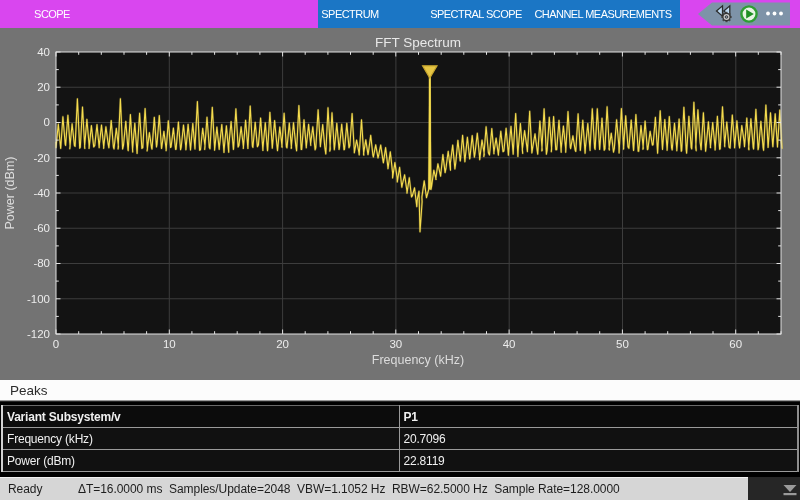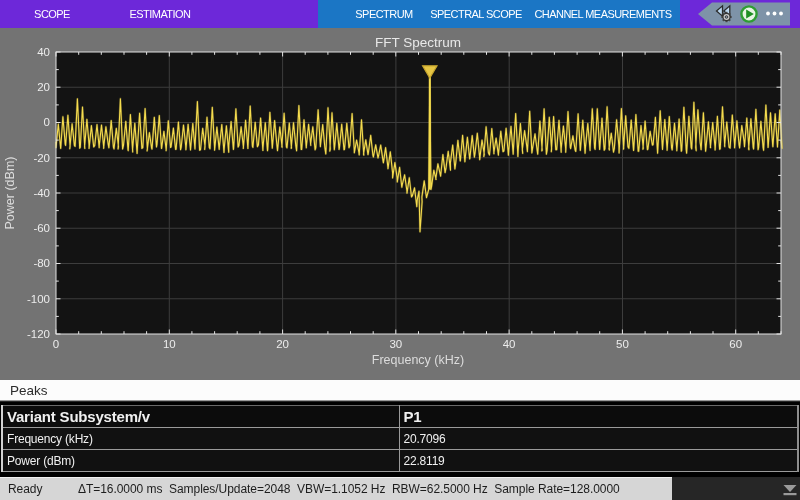--- a/index.html
+++ b/index.html
@@ -1,46 +1,45 @@
 <!DOCTYPE html>
 <html><head><meta charset="utf-8"><style>
 * { margin:0; padding:0; box-sizing:border-box; }
 html,body { width:800px; height:500px; overflow:hidden; background:#262626;
   font-family:"Liberation Sans", sans-serif; }
-#tabbar { position:absolute; left:0; top:0; width:800px; height:28px; background:#6d28d9; }
+#tabbar { position:absolute; left:0; top:0; width:800px; height:28px; background:#d946ef; }
 #tabsel { position:absolute; left:318px; top:0; width:362px; height:28px; background:#1b76c5; }
 .tab { position:absolute; top:0; height:28px; line-height:29px; color:#fff;
   font-size:11px; letter-spacing:-0.55px; transform:translateX(-50%); white-space:nowrap; }
 #plot { position:absolute; left:0; top:28px; width:800px; height:352px; background:#737373; }
 #plot text { fill:#ececec; font-size:11.5px; font-family:"Liberation Sans",sans-serif; }
 #plot .axlab { font-size:12.5px; fill:#dcdcdc; }
 #plot .title { font-size:13.5px; fill:#e8e8e8; }
 #peaks { position:absolute; left:0; top:380px; width:800px; height:21px; background:#fcfcfc;
   border-bottom:1px solid #9a9a9a; color:#2b2b2b; font-size:13.5px; line-height:21px;
   padding-left:10px; }
 #tblwrap { position:absolute; left:0; top:402px; width:800px; height:75px; background:#000; }
 table { position:absolute; left:1px; top:3px; width:798px; border-collapse:collapse;
   background:#111; }
 td { color:#f0f0f0; font-size:12px; letter-spacing:-0.2px; height:22px; padding:0 0 0 4px;
   border-bottom:1px solid #9a9a9a; }
-tr.hdr td { font-weight:bold; font-size:15px; background:#0c0c0c; }
+tr.hdr td { font-weight:bold; font-size:12px; background:#0c0c0c; }
 td.c1 { width:397px; border-right:1px solid #9a9a9a; }
 table { border-left:2px solid #d2d2d2; border-right:2px solid #8e8e8e; border-top:1px solid #6a6a6a; }
-#status { position:absolute; left:0; top:477px; width:672px; height:23px;
+#status { position:absolute; left:0; top:477px; width:748px; height:23px;
   background:#d6d6d6; border-top:1px solid #f2f2f2; color:#1d1d1d; font-size:12px; letter-spacing:-0.05px;
   line-height:22px; }
 #status .rdy { position:absolute; left:8px; }
 #status .info { position:absolute; left:78px; }
 </style></head>
 <body>
 <div id="tabbar">
   <div id="tabsel"></div>
   <span class="tab" style="left:52px">SCOPE</span>
-  <span class="tab" style="left:160px">ESTIMATION</span>
-  <span class="tab" style="left:384px">SPECTRUM</span>
+  <span class="tab" style="left:350px">SPECTRUM</span>
   <span class="tab" style="left:476px">SPECTRAL SCOPE</span>
   <span class="tab" style="left:603px">CHANNEL MEASUREMENTS</span>
   <svg style="position:absolute;left:692px;top:0" width="108" height="28" viewBox="0 0 108 28">
     <path d="M6,14 L20,2.5 L98,2.5 L98,25.5 L20,25.5 Z" fill="#7e93a8"></path>
     <g>
       <path d="M24.5,11 L30.5,5.8 L30.5,16.2 Z" fill="#bcd9f1" stroke="#2b2b2b" stroke-width="1.3"></path>
       <path d="M31.8,11 L37.8,5.8 L37.8,16.2 Z" fill="#bcd9f1" stroke="#2b2b2b" stroke-width="1.3"></path>
       <g stroke="#4a4a4a" stroke-width="2.1">
         <line x1="34.5" y1="11.8" x2="34.5" y2="22.2"></line>
         <line x1="29.3" y1="17" x2="39.7" y2="17"></line>

